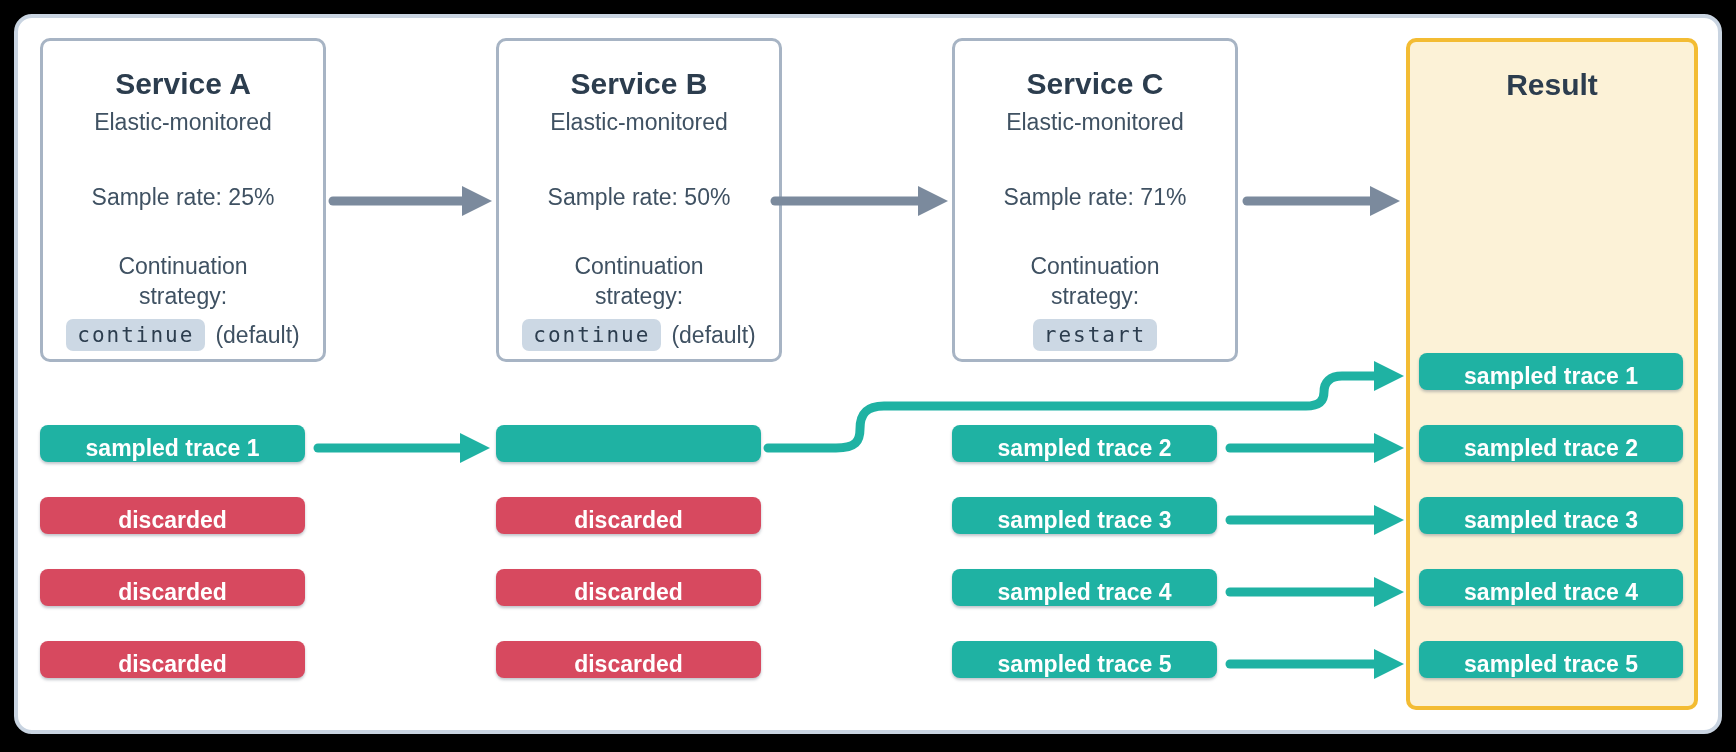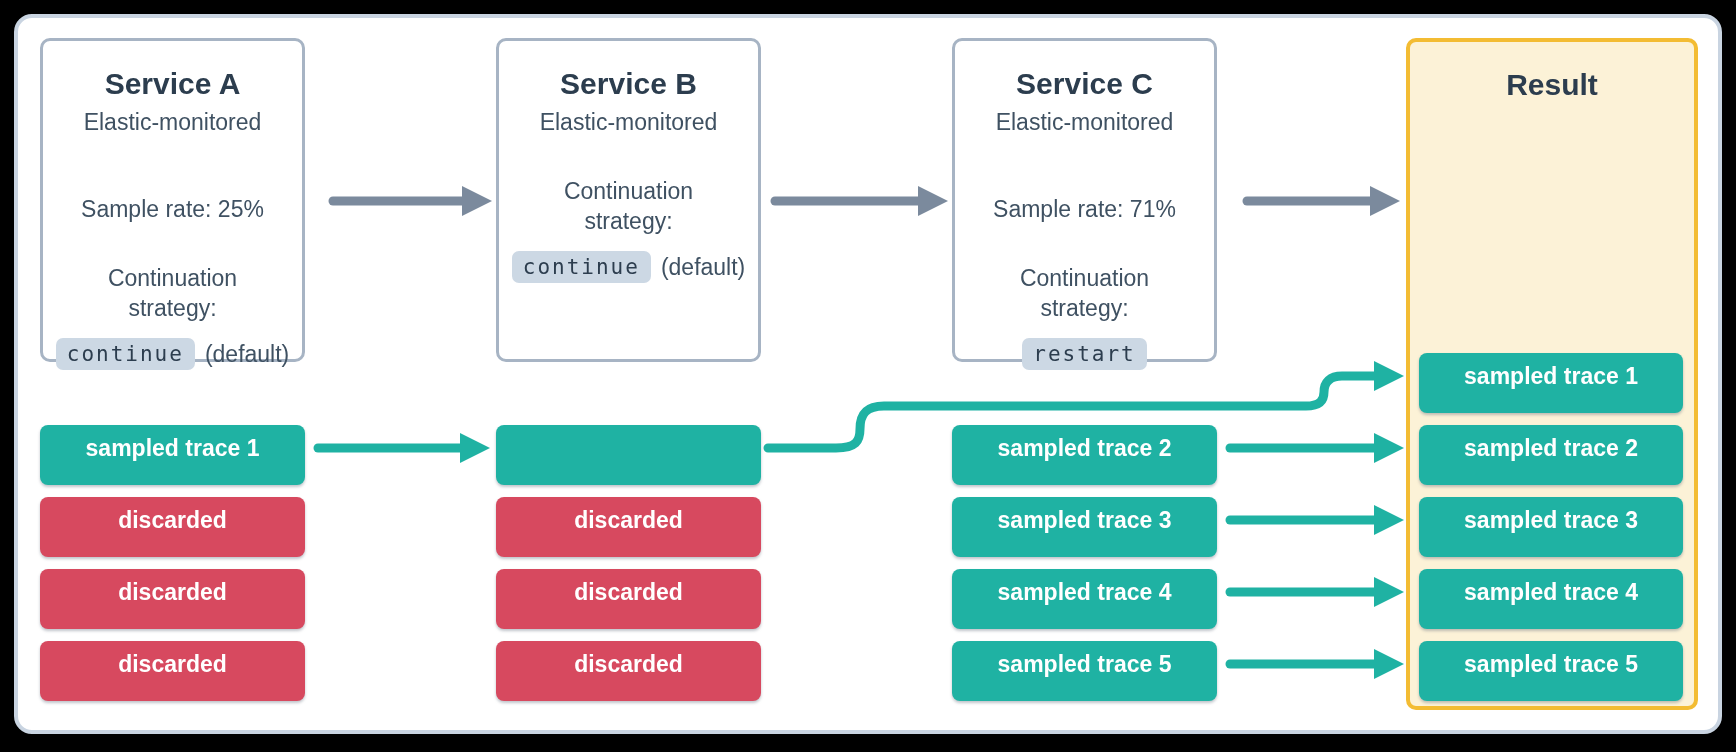--- a/index.html
+++ b/index.html
@@ -7,32 +7,32 @@
     width:1736px; height:752px; position:relative; overflow:hidden;
     font-family:"Liberation Sans", sans-serif;
   }
   .canvas {
     position:absolute; left:14px; top:14px; width:1708px; height:720px;
     box-sizing:border-box; background:#ffffff;
     border:4px solid var(--canvas-border,#c9d4e1); border-radius:18px;
   }
   
   .card {
-    position:absolute; top:20px; width:265px; height:324px; box-sizing:border-box;
+    position:absolute; top:20px; width:286px; height:324px; box-sizing:border-box;
     border:3px solid var(--card-border,#a7b4c4); border-radius:10px;
     text-align:center; color:var(--body-text,#3f5162);
   }
   .card-a { left:22px; } .card-b { left:478px; } .card-c { left:934px; }
   .card-title {
     margin:26px 0 0; font-size:30px; font-weight:bold;
     color:var(--heading-text,#2c3d4e);
   }
   .card-sub  { margin-top:8px; font-size:23px; }
-  .card-rate { margin-top:60px; font-size:23px; }
-  .card-strategy { margin:40px auto 15px; width:180px; font-size:23px; line-height:30px; }
+  .card-rate { margin-top:48px; font-size:23px; }
+  .card-strategy { margin:40px auto 8px; width:180px; font-size:23px; line-height:30px; }
   .badge-row {
     margin-top:6px; display:flex; align-items:center; justify-content:center;
     gap:10px; font-size:23px;
   }
   .code-badge {
     font-family:"DejaVu Sans Mono", monospace; font-size:21px; letter-spacing:2px;
     background:var(--badge-bg,#ccd8e4); color:var(--heading-text,#2c3d4e);
     padding:4px 11px; border-radius:7px; white-space:nowrap;
   }
   
@@ -40,21 +40,21 @@
     position:absolute; left:1388px; top:20px; width:292px; height:672px;
     box-sizing:border-box; background:var(--result-fill,#fcf2d7);
     border:4px solid var(--result-border,#f3bc33); border-radius:10px;
   }
   .result-title {
     margin:26px 0 0; text-align:center; font-size:30px; font-weight:bold;
     color:var(--heading-text,#2c3d4e);
   }
   
   .chip {
-    position:absolute; height:60px; line-height:47px; border-radius:8px;
+    position:absolute; height:37px; line-height:47px; border-radius:8px;
     text-align:center; color:#ffffff; font-size:23px; font-weight:bold;
     box-shadow:0 2px 3px rgba(100,110,125,.4);
   }
   .sampled   { background:var(--sampled-teal,#1fb2a3); }
   .discarded { background:var(--discarded-red,#d7495f); }
   .col-a { left:22px;   width:265px; }
   .col-b { left:478px;  width:265px; }
   .col-c { left:934px;  width:265px; }
   .col-r { left:1401px; width:264px; }
   .row-0 { top:335px; } .row-1 { top:407px; } .row-2 { top:479px; }
@@ -78,20 +78,21 @@
     <div class="card-strategy">Continuation strategy:</div>
     <div class="badge-row">
       <span class="code-badge">continue</span>
       <span>(default)</span>
     </div>
   </div>
 
   <div class="card card-b">
     <div class="card-title">Service B</div>
     <div class="card-sub">Elastic-monitored</div>
+    <div class="card-rate">Sample rate: 50%</div>
     <div class="card-strategy">Continuation strategy:</div>
     <div class="badge-row">
       <span class="code-badge">continue</span>
       <span>(default)</span>
     </div>
   </div>
 
   <div class="card card-c">
     <div class="card-title">Service C</div>
     <div class="card-sub">Elastic-monitored</div>

